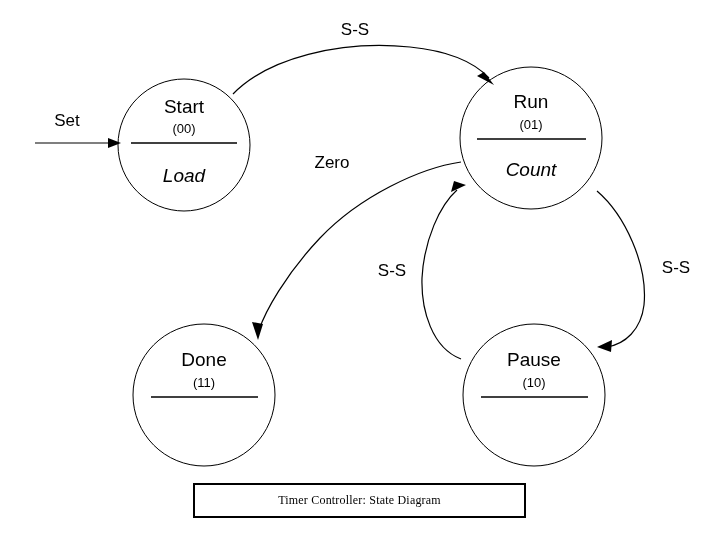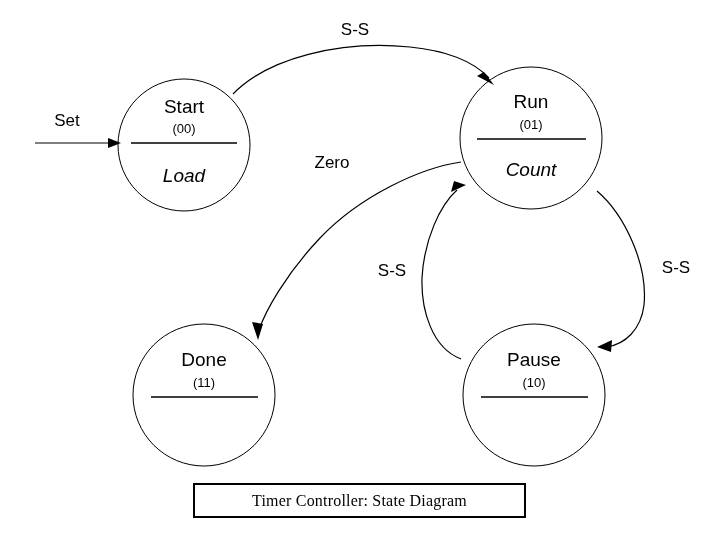--- a/index.html
+++ b/index.html
@@ -75,21 +75,21 @@
     position: absolute;
     border: 2px solid #000000;
     background: #ffffff;
     box-sizing: border-box;
     display: flex;
     align-items: center;
     justify-content: center;
   }
   .caption-text {
     font-family: "Liberation Serif", serif;
-    font-size: 16px;
+    font-size: 12px;
     color: #000000;
     white-space: nowrap;
     letter-spacing: 0.2px;
   }
 </style>
 </head>
 <body>
 
 <div id="canvas">
 

